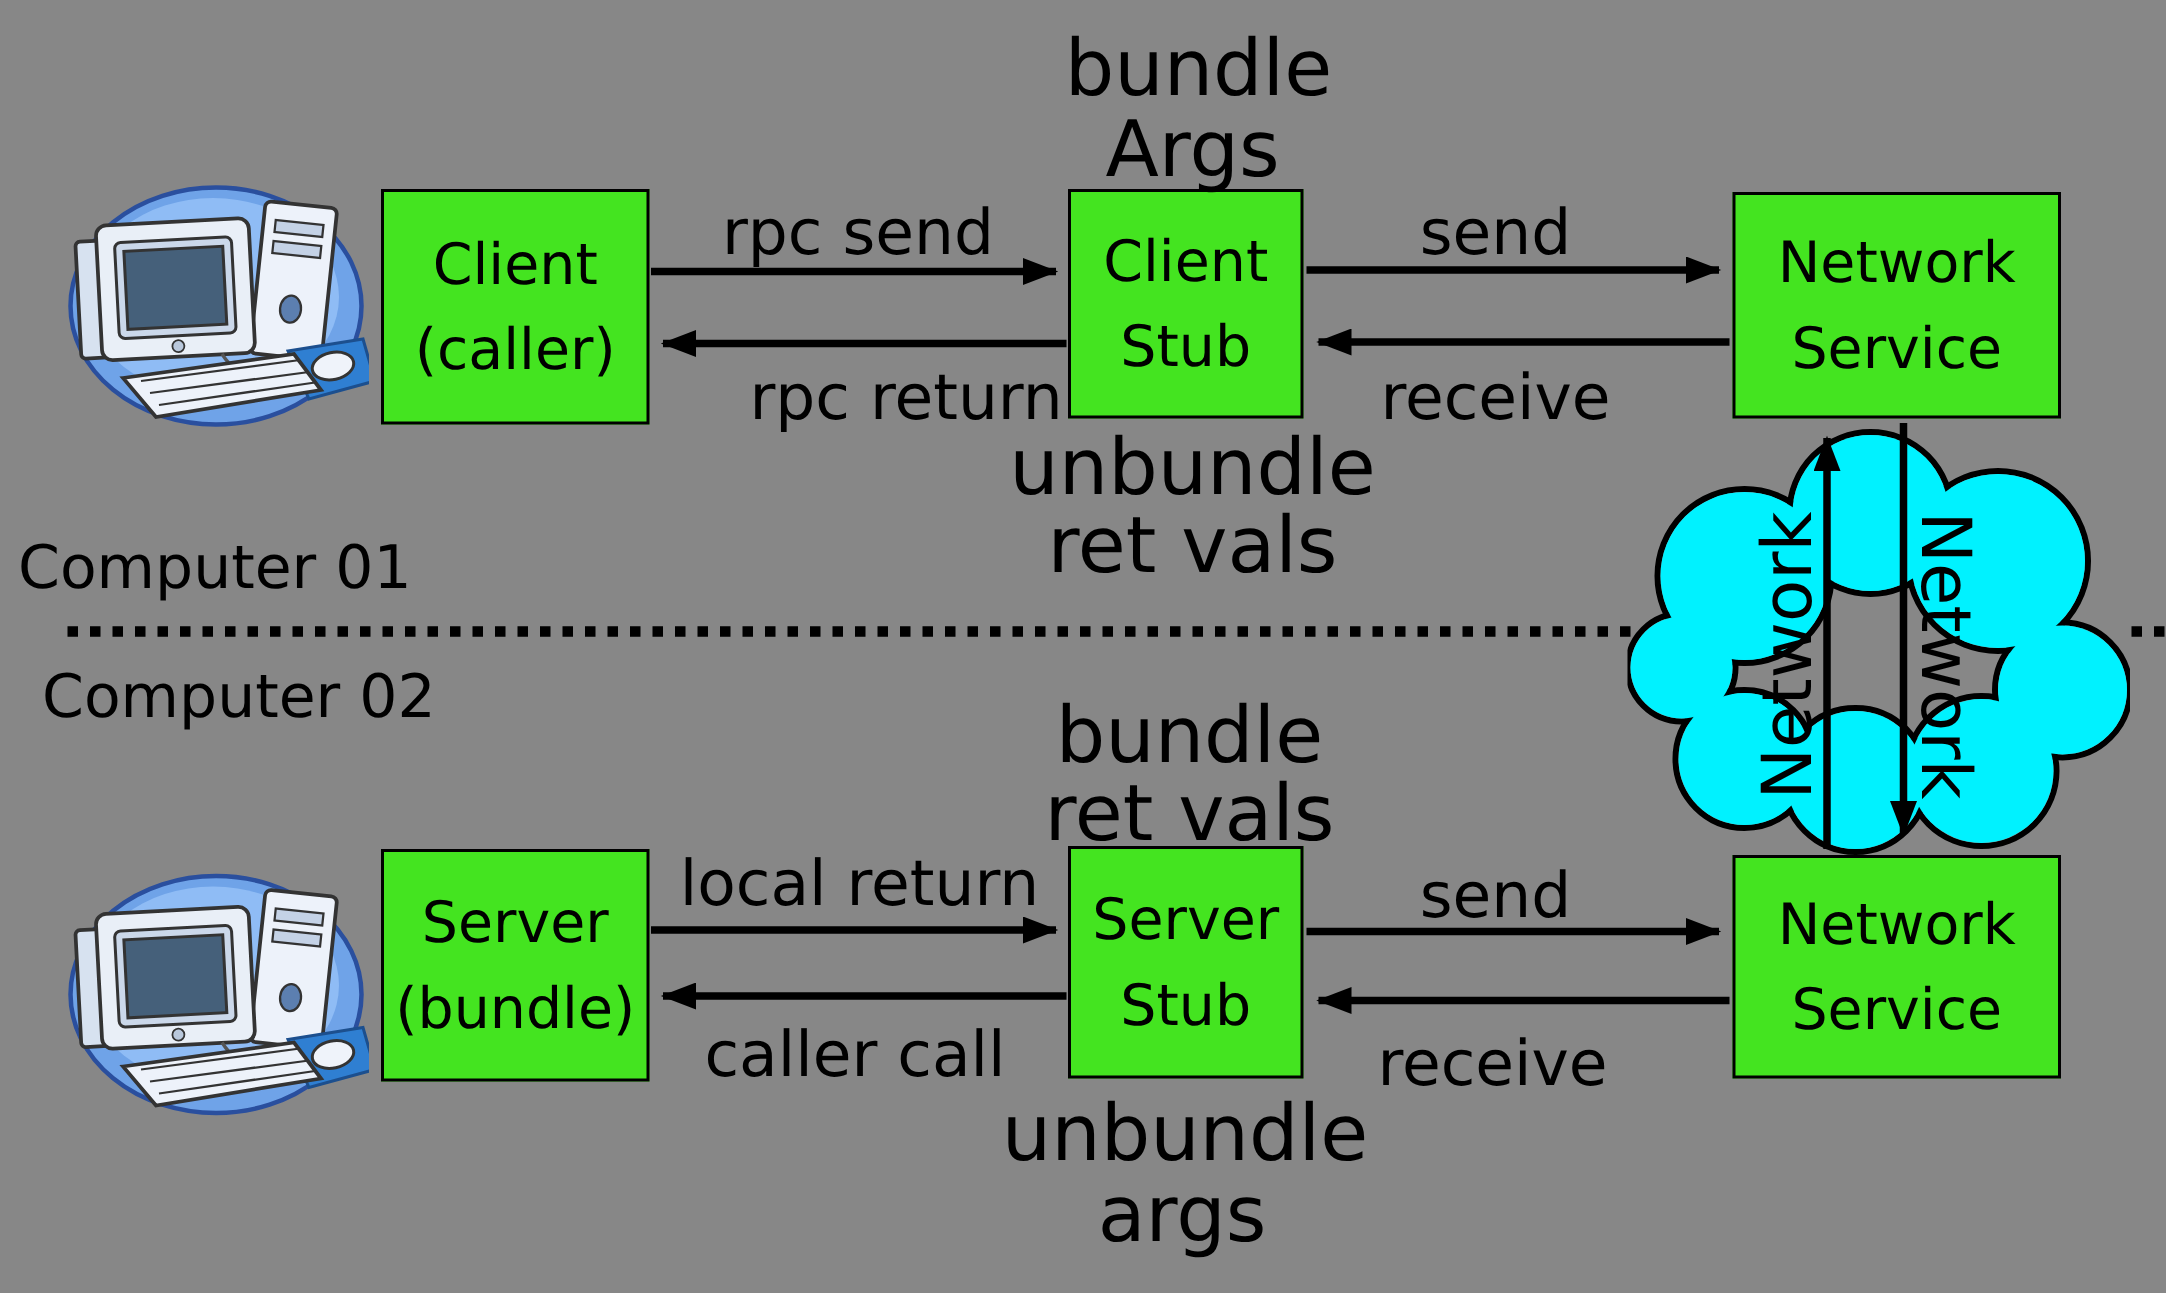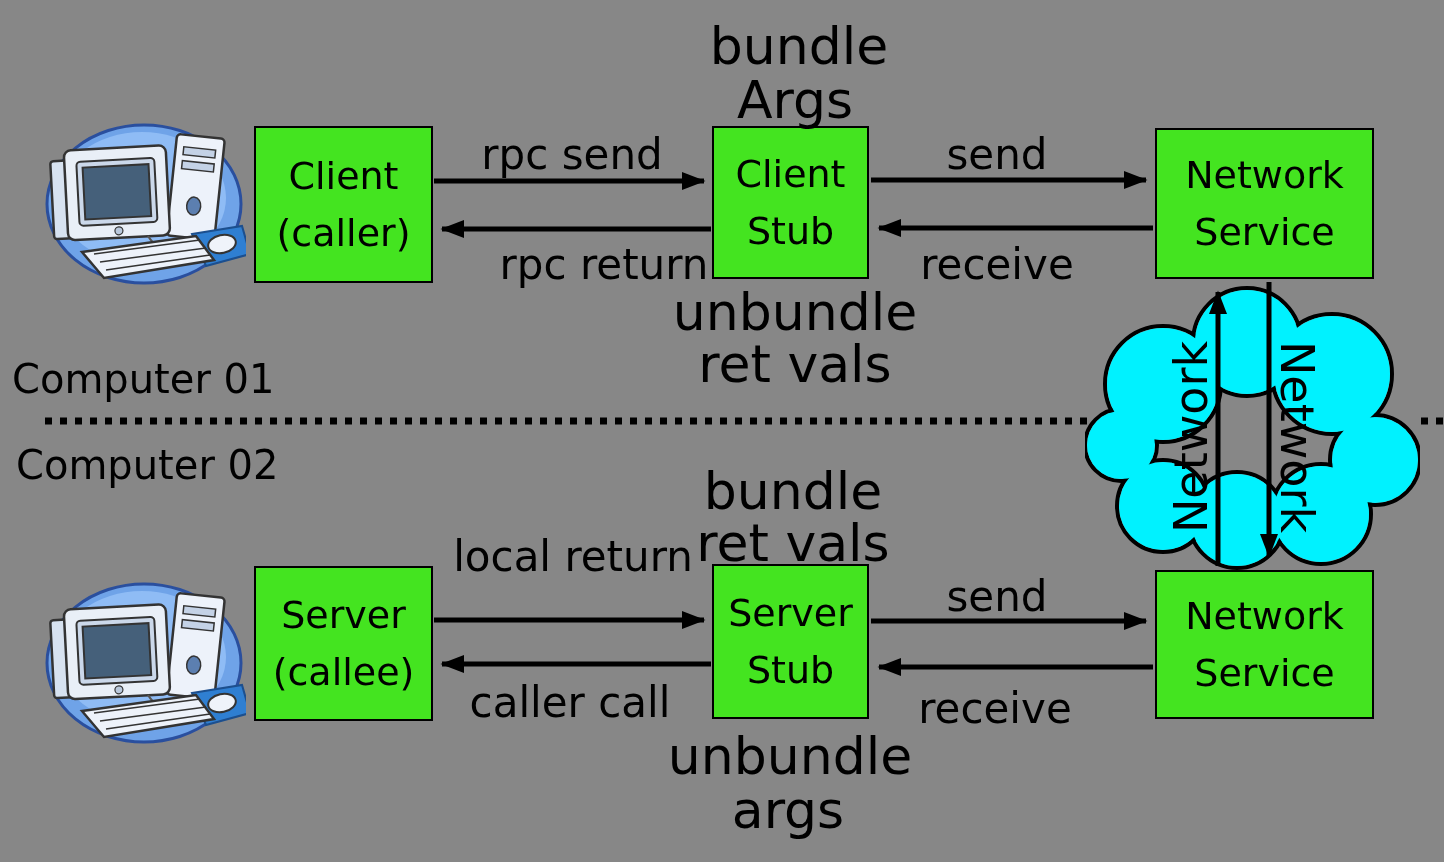--- a/index.html
+++ b/index.html
@@ -134,21 +134,21 @@
 <div class="box" style="left:712px;top:126px;width:157px;height:153px;">
   <span>Client</span>
   <span>Stub</span>
 </div>
 <div class="box" style="left:1155px;top:128px;width:219px;height:151px;">
   <span>Network</span>
   <span>Service</span>
 </div>
 <div class="box" style="left:254px;top:566px;width:179px;height:155px;">
   <span>Server</span>
-  <span>(callee)</span>
+  <span>(bundle)</span>
 </div>
 <div class="box" style="left:712px;top:564px;width:157px;height:155px;">
   <span>Server</span>
   <span>Stub</span>
 </div>
 <div class="box" style="left:1155px;top:570px;width:219px;height:149px;">
   <span>Network</span>
   <span>Service</span>
 </div>
 
@@ -158,22 +158,22 @@
 <div class="note" style="left:795px;top:334px;">ret vals</div>
 <div class="note" style="left:793px;top:461px;">bundle</div>
 <div class="note" style="left:793px;top:513px;">ret vals</div>
 <div class="note" style="left:790px;top:726px;">unbundle</div>
 <div class="note" style="left:788px;top:780px;">args</div>
 
 <div class="lbl" style="left:572px;top:130px;">rpc send</div>
 <div class="lbl" style="left:604px;top:240px;">rpc return</div>
 <div class="lbl" style="left:997px;top:130px;">send</div>
 <div class="lbl" style="left:997px;top:240px;">receive</div>
-<div class="lbl" style="left:573px;top:532px;">local return</div>
+<div class="lbl" style="left:573px;top:564px;">local return</div>
 <div class="lbl" style="left:570px;top:678px;">caller call</div>
 <div class="lbl" style="left:997px;top:572px;">send</div>
 <div class="lbl" style="left:995px;top:684px;">receive</div>
 
 <div class="machine" style="left:12px;top:356px;">Computer 01</div>
-<div class="machine" style="left:16px;top:442px;">Computer 02</div>
+<div class="machine" style="left:28px;top:442px;">Computer 02</div>
 
 <div class="vlbl" style="left:1191px;top:437px;">Network</div>
 <div class="vlbl cw" style="left:1297px;top:437px;">Network</div>
 
 </body></html>

